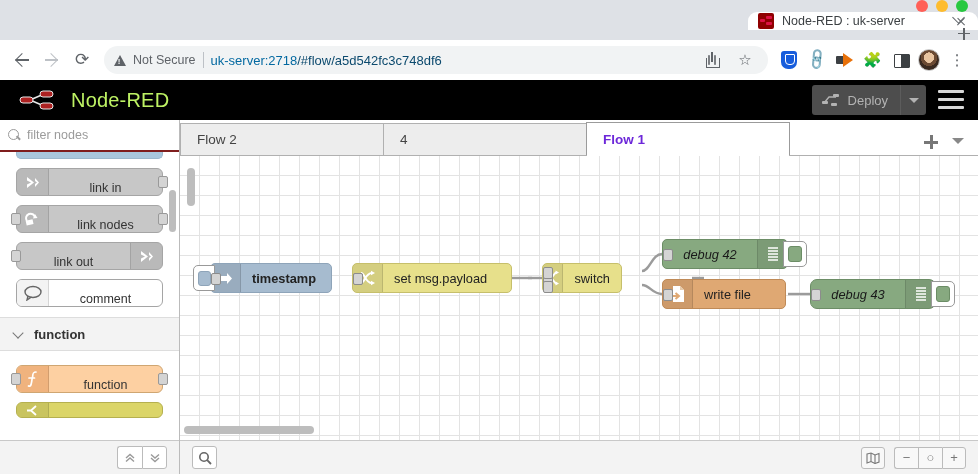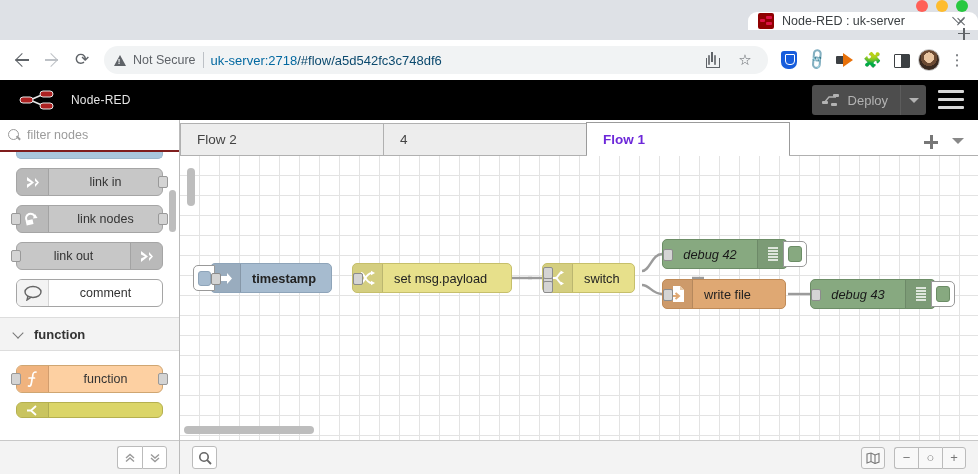--- a/index.html
+++ b/index.html
@@ -129,21 +129,21 @@
   .ic-dots { color:#5f6368; font-size:15px; text-align:center; line-height:26px; letter-spacing:0; }
 
   
   .nr-header {
     height:40px; background:#000; display:flex; align-items:center;
     padding:0 0 0 18px; position:relative;
   }
   .nr-logo { display:flex; align-items:center; gap:9px; }
   .nr-mark { width:44px; height:24px; position:relative; }
   .nr-mark svg { display:block; }
-  .nr-title { color:#e5e5e5; font-size:12px; letter-spacing:0.2px; }
+  .nr-title { color:#bef264; font-size:20px; letter-spacing:0.2px; }
   .deploy-wrap { position:absolute; right:52px; top:5px; display:flex; height:30px; }
   .deploy-btn {
     background:#4d4d4d; color:#b3b3b3; font-size:13px;
     display:flex; align-items:center; gap:9px; padding:0 12px 0 10px;
     border-radius:3px 0 0 3px;
   }
   .deploy-ico { width:17px;height:15px; }
   .deploy-arrow {
     background:#4d4d4d; width:26px; border-radius:0 3px 3px 0;
     border-left:1px solid #5c5c5c; position:relative;
@@ -176,21 +176,21 @@
   }
   .filter-ph { color:#9b9b9b; font-size:12.5px; }
 
   .palette-body { height:288px; overflow:hidden; position:relative; background:#fff; }
   .pal-partial {
     margin:0 16px; height:7px; background:#a9c7dd; border-radius:0 0 5px 5px;
     border:1px solid #9bb8cd; border-top:none;
   }
   .pnode {
     margin:9px 16px 0 16px; height:28px; border-radius:6px;
-    display:flex; align-items:center; position:relative;
+    display:flex; align-items:flex-end; position:relative;
     border:1px solid #a5a5a5; background:#c7c7c7;
   }
   .pnode .plabel { flex:1; text-align:center; font-size:12.5px; color:#333; }
   .pnode .picon {
     width:32px; height:100%; border-right:1px solid rgba(0,0,0,.12);
     background:rgba(0,0,0,.07); border-radius:5px 0 0 5px;
     display:flex; align-items:center; justify-content:center;
   }
   .pnode .picon.right {
     border-right:none; border-left:1px solid rgba(0,0,0,.12); border-radius:0 5px 5px 0;
@@ -577,21 +577,21 @@
               <path d="M2 3 C6 3 6 13 13 13 M2 13 C6 13 6 3 13 3" stroke="#fff" stroke-width="1.9" fill="none"></path>
               <path d="M12 0.8 L16 3 L12 5.2 Z" fill="#fff"></path>
               <path d="M12 10.8 L16 13 L12 15.2 Z" fill="#fff"></path>
             </svg>
         </div>
         <div class="nlabel">set msg.payload</div>
         <div class="nport in"></div>
         <div class="nport out"></div>
       </div>
 
-      <div class="node switch" style="left:362px; top:107px; width:93px;">
+      <div class="node switch" style="left:362px; top:107px; width:80px;">
         <div class="nicon">
           <svg width="17" height="16" viewBox="0 0 17 16">
               <path d="M2 8 L6 8 M6 8 C10 8 9 2.5 13 2.5 M6 8 C10 8 9 13.5 13 13.5" stroke="#fff" stroke-width="1.9" fill="none"></path>
               <path d="M11.5 0.5 L15 2.5 L11.5 4.5 Z" fill="#fff"></path>
               <path d="M11.5 11.5 L15 13.5 L11.5 15.5 Z" fill="#fff"></path>
             </svg>
         </div>
         <div class="nlabel">switch</div>
         <div class="nport in"></div>
         <div class="nport out" style="top:3px"></div>
@@ -623,21 +623,21 @@
               <path d="M4 1 H11 L15 5 V17 H4 Z" fill="#fff"></path>
               <path d="M11 1 V5 H15" fill="#e6c9a8"></path>
               <path d="M2 11 H9 M6.5 8 L10 11 L6.5 14" stroke="#dfa873" stroke-width="2" fill="none"></path>
             </svg>
         </div>
         <div class="nlabel">write file</div>
         <div class="nport in"></div>
         <div class="nport out"></div>
       </div>
 
-      <div class="node debug" style="left:630px; top:123px; width:126px;">
+      <div class="node debug" style="left:630px; top:123px; width:126px;border-radius:7px;">
         <div class="nlabel" style="flex:1;text-align:center">debug 43</div>
         <div class="nicon rt">
           <svg width="14" height="16" viewBox="0 0 14 16">
               <g stroke="#fff" stroke-width="1.5">
                 <path d="M2 2 H12"></path>
                 <path d="M2 5 H12"></path>
                 <path d="M2 8 H12"></path>
                 <path d="M2 11 H12"></path>
                 <path d="M2 14 H12"></path>
               </g>

